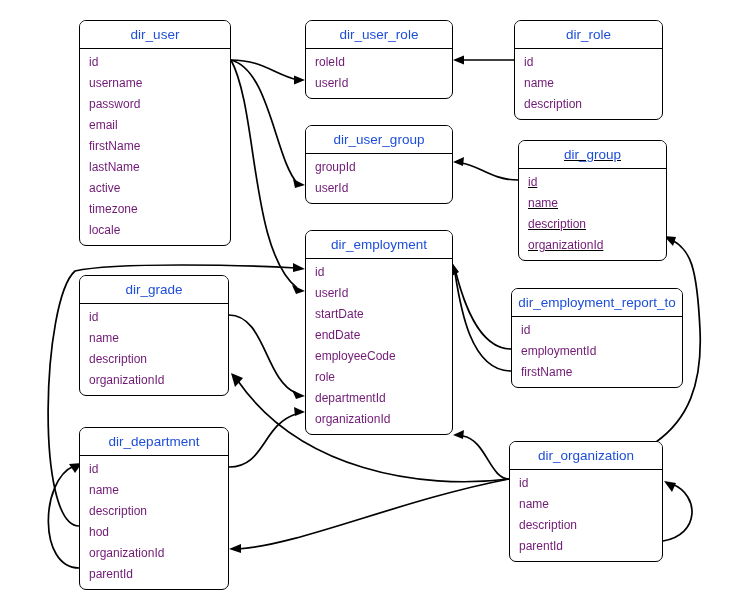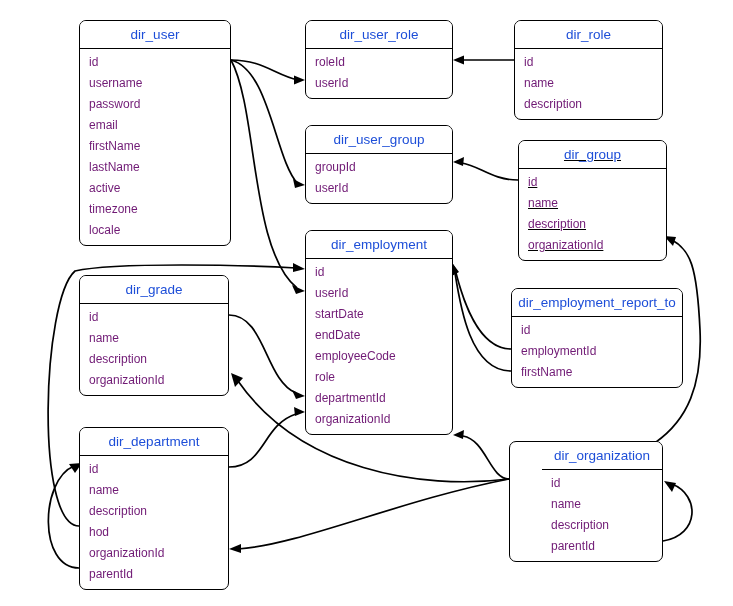--- a/index.html
+++ b/index.html
@@ -163,21 +163,21 @@
     <div class="erfields">
       <div class="erfield">id</div>
       <div class="erfield">name</div>
       <div class="erfield">description</div>
       <div class="erfield">hod</div>
       <div class="erfield">organizationId</div>
       <div class="erfield">parentId</div>
     </div>
   </div>
 
-  <div class="ertable" style="left:509px;top:441px;width:154px;padding-left:32px;">
+  <div class="ertable" style="left:509px;top:441px;width:154px;">
     <div class="ertitle">dir_organization</div>
     <div class="erfields">
       <div class="erfield">id</div>
       <div class="erfield">name</div>
       <div class="erfield">description</div>
       <div class="erfield">parentId</div>
     </div>
   </div>
 
 </div>

